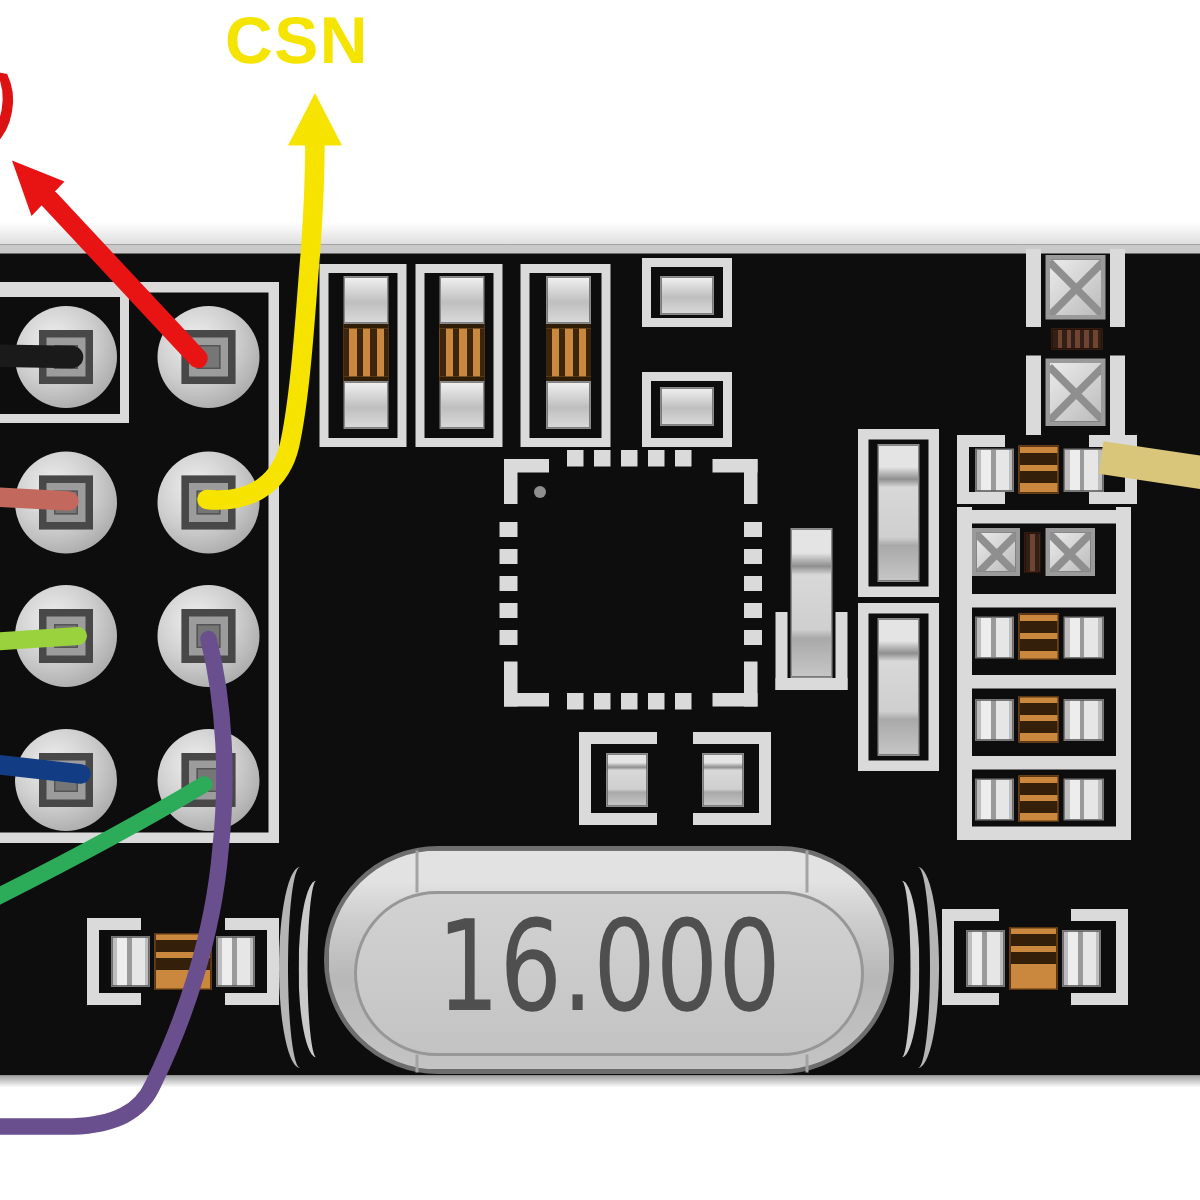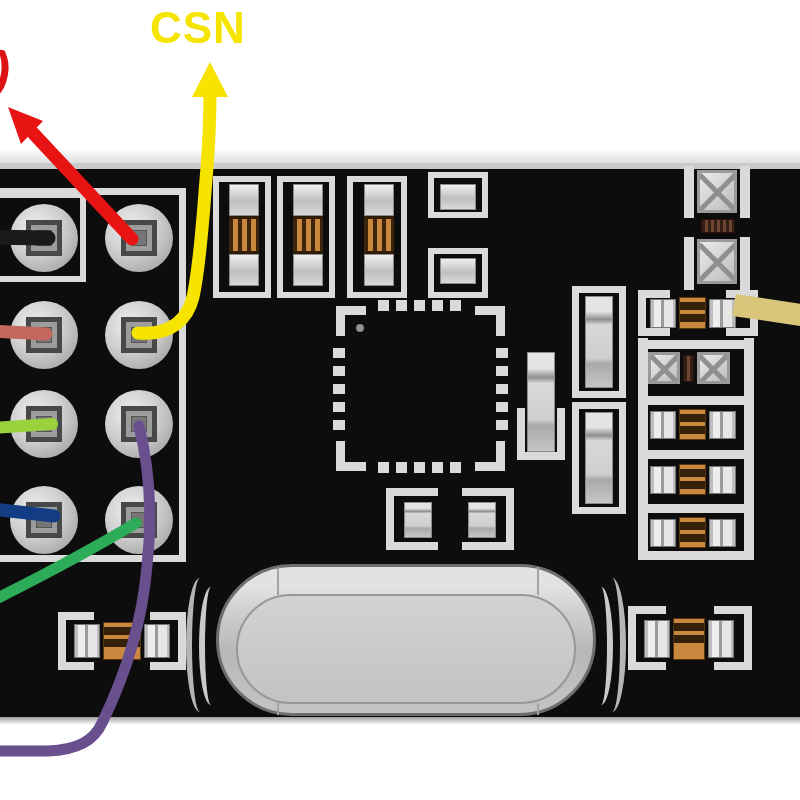--- a/index.html
+++ b/index.html
@@ -225,20 +225,23 @@
   <div class="abs lead" style="left:186px;top:578px;width:28px;height:134px;border-left:6px solid #b5b5b5;"></div>
   <div class="abs lead" style="left:199px;top:587px;width:24px;height:118px;border-left:6px solid #cacaca;"></div>
   <div class="abs lead" style="left:589px;top:587px;width:24px;height:118px;border-right:6px solid #cacaca;"></div>
   <div class="abs lead" style="left:598px;top:578px;width:28px;height:134px;border-right:6px solid #b5b5b5;"></div>
   <div class="abs" id="xtal-body"></div>
   <div class="abs" id="xtal-inner"></div>
   <div class="abs seam" style="left:277px;top:567px;height:28px;"></div>
   <div class="abs seam" style="left:537px;top:567px;height:28px;"></div>
   <div class="abs seam" style="left:277px;top:703px;height:12px;"></div>
   <div class="abs seam" style="left:537px;top:703px;height:12px;"></div>
+  <div class="abs" id="xtal-text">
+      <span>16.000</span>
+    </div>
 
   <svg class="abs" id="wire-layer" viewBox="0 0 800 800">
     <path d="M 734 305 L 808 316" stroke-width="22" fill="none" stroke-linecap="butt" stroke="#d9c67a"></path>
     <path d="M -8 237 L 48 238" stroke-width="15" fill="none" stroke-linecap="round" stroke="#1a1a1a"></path>
     <path d="M -8 331 L 46 334" stroke-width="13" fill="none" stroke-linecap="round" stroke="#c2685c"></path>
     <path d="M -8 428 L 52 424" stroke-width="12" fill="none" stroke-linecap="round" stroke="#9ad23e"></path>
     <path d="M -8 509 L 54 516" stroke-width="13" fill="none" stroke-linecap="round" stroke="#123d85"></path>
     <path d="M 136 523 C 96 547 46 574 -8 601" stroke-width="11" fill="none" stroke-linecap="round" stroke="#2cab58"></path>
     <path d="M 139 426 C 150 470 152 520 147 566 C 142 626 122 682 102 723 C 94 741 77 750 48 751 L -8 751" stroke-width="11" fill="none" stroke-linecap="round" stroke="#6a4f8f"></path>
     <path d="M 138 333 C 172 336 188 318 193 297 C 201 261 204 200 207 168 C 209 140 210 112 210 92" stroke-width="13" fill="none" stroke-linecap="round" stroke="#f6e400"></path>

